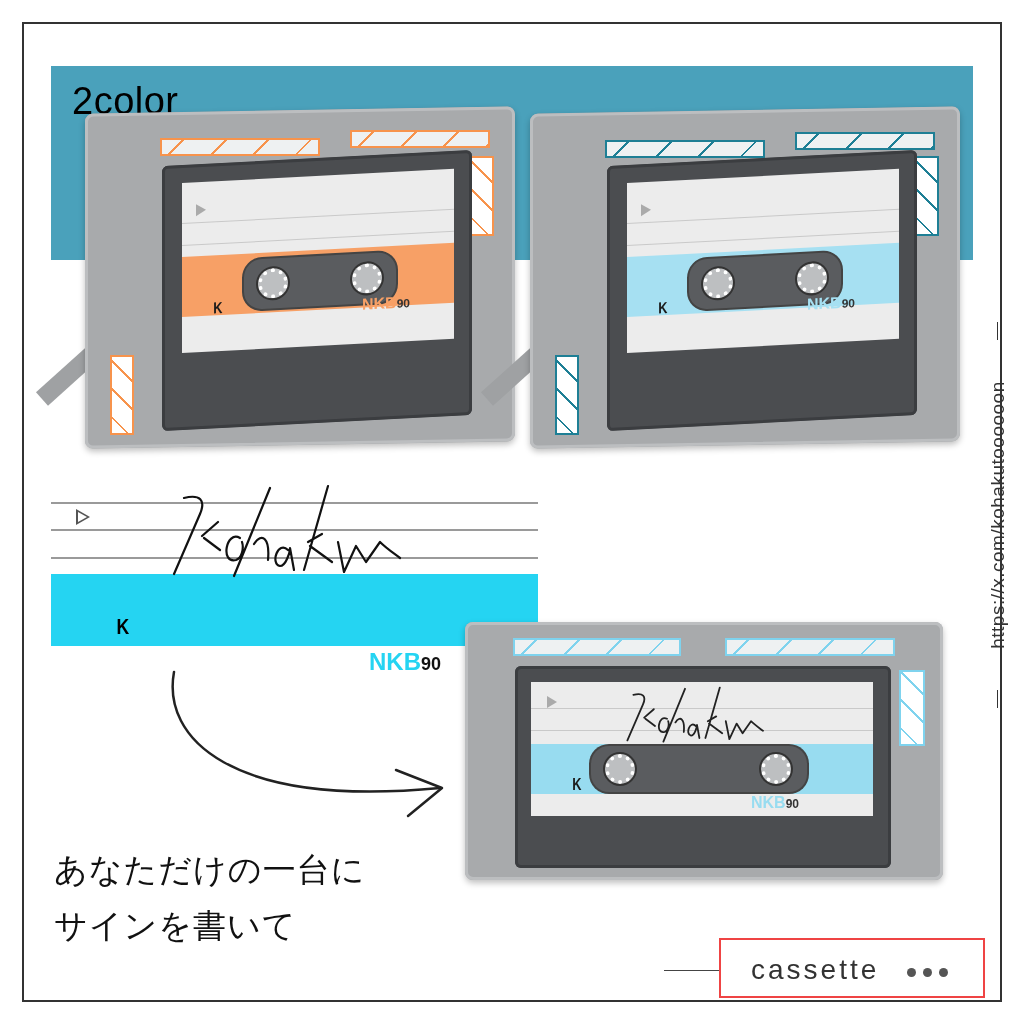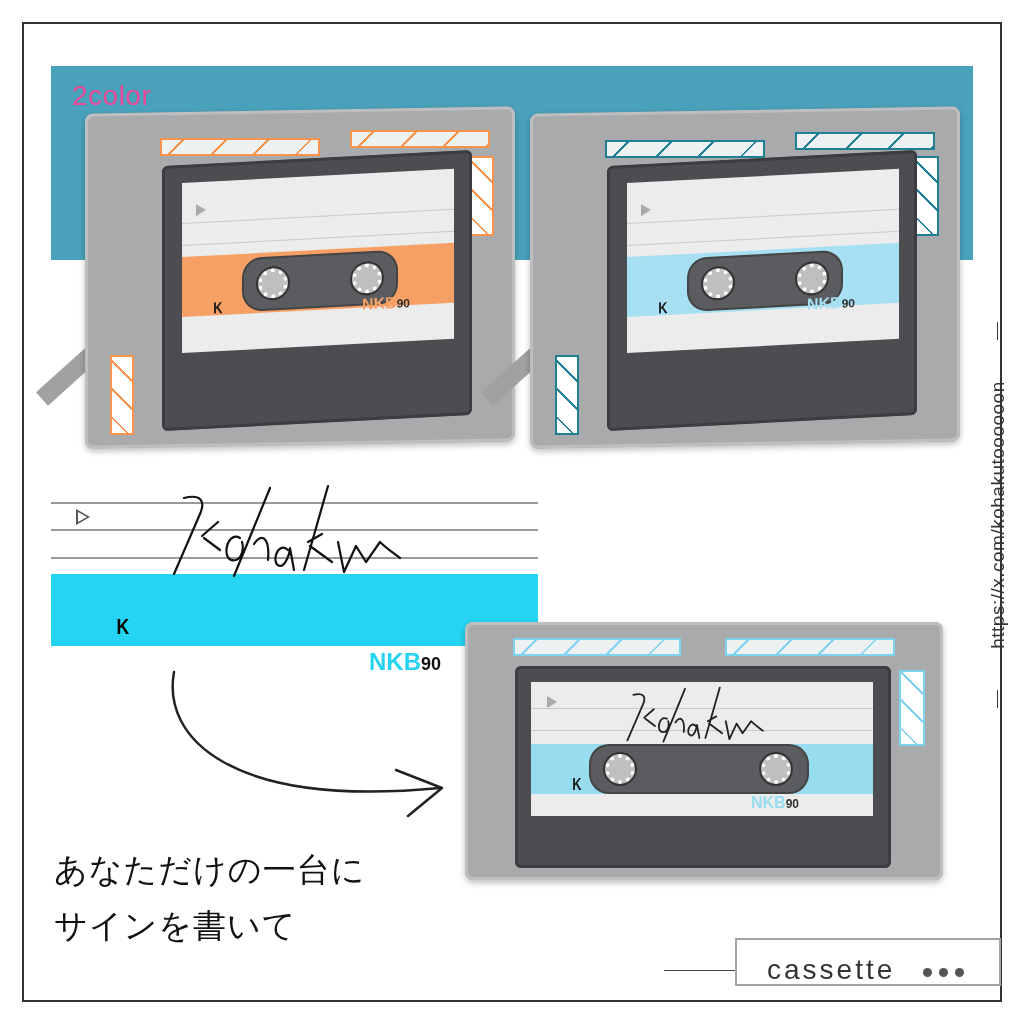--- a/index.html
+++ b/index.html
@@ -1,20 +1,20 @@
 <!DOCTYPE html>
 <html><head>
 <meta charset="utf-8">
 <style>
   *{box-sizing:border-box;margin:0;padding:0}
   html,body{width:1024px;height:1024px;background:#fff;overflow:hidden}
   body{position:relative;font-family:"DejaVu Sans",sans-serif}
   .frame{position:absolute;left:22px;top:22px;width:980px;height:980px;border:2px solid #333}
   .banner{position:absolute;left:51px;top:66px;width:922px;height:194px;background:#4aa1bb}
-  .banner-title{position:absolute;left:72px;top:80px;font-family:"Liberation Sans",sans-serif;font-size:28px;color:#ec4899;font-weight:300;letter-spacing:.5px}
+  .banner-title{position:absolute;left:72px;top:80px;font-family:"Liberation Sans",sans-serif;font-size:38px;color:#000000;font-weight:300;letter-spacing:.5px}
   .device{position:absolute}
   .device .body{position:absolute;background:#a8aaac;border-radius:8px;box-shadow:inset 0 0 0 3px #bcbec0,0 3px 6px rgba(0,0,0,.25)}
   .truss{position:absolute;height:18px;border:2px solid currentColor;background:
     repeating-linear-gradient(135deg,transparent 0 14px,currentColor 14px 16px,transparent 16px 30px),#eef1f2}
   .tape{position:absolute;background:#4b4d50;border-radius:6px;box-shadow:inset 0 0 0 3px #3b3d40}
   .label{position:absolute;background:#ececec;overflow:hidden}
   .label .line{position:absolute;left:0;right:0;height:1px;background:#c9c9c9}
   .label .stripe{position:absolute;left:0;right:0}
   .label .play{position:absolute;width:0;height:0;border-top:6px solid transparent;border-bottom:6px solid transparent;border-left:10px solid #aaa}
   .window{position:absolute;background:#5a5c5f;border-radius:18px;box-shadow:0 0 0 2px #444}
@@ -30,21 +30,21 @@
   .sheet .play::after{content:"";position:absolute;left:-12px;top:-5px;width:0;height:0;border-top:5px solid transparent;border-bottom:5px solid transparent;border-left:9px solid #fff}
   .sheet .k{position:absolute;left:64px;top:124px;font-family:"Liberation Sans",sans-serif;font-weight:bold;font-size:22px;color:#000;transform:scaleX(.8)}
   .sheet-brand{position:absolute;left:369px;top:648px;font-family:"Liberation Sans",sans-serif;font-weight:bold;font-size:24px;color:#25d4f2}
   .sheet-brand .num{color:#111;font-size:18px}
   .signature{position:absolute}
   .arrow{position:absolute;left:160px;top:668px}
   .catch{position:absolute;left:54px;top:842px;font-family:"DejaVu Sans",sans-serif;font-size:33px;line-height:56px;color:#111;letter-spacing:1px}
   .url{position:absolute;left:978px;top:340px;width:40px;height:350px}
   .url .txt{position:absolute;left:50%;top:50%;transform:translate(-50%,-50%) rotate(-90deg);white-space:nowrap;font-family:"Liberation Sans",sans-serif;font-size:19px;color:#333;letter-spacing:.5px}
   .url .tick{position:absolute;left:19px;width:1px;height:18px;background:#333}
-  .tag{position:absolute;left:735px;top:938px;width:266px;height:48px;border:2px solid #a3a3a3;background:#fff}
+  .tag{position:absolute;left:719px;top:938px;width:266px;height:60px;border:2px solid #ef4444;background:#fff}
   .tag-line{position:absolute;left:664px;top:970px;width:100px;height:1px;background:#444}
   .tag .txt{position:absolute;left:30px;top:14px;font-family:"Liberation Sans",sans-serif;font-size:28px;color:#333;letter-spacing:3px}
   .tag .dots{position:absolute;left:186px;top:28px;display:flex;gap:7px}
   .tag .dots span{width:9px;height:9px;border-radius:50%;background:#555}
 </style>
 </head>
 <body>
 
 <div class="frame"></div>
 <div class="banner"></div>

